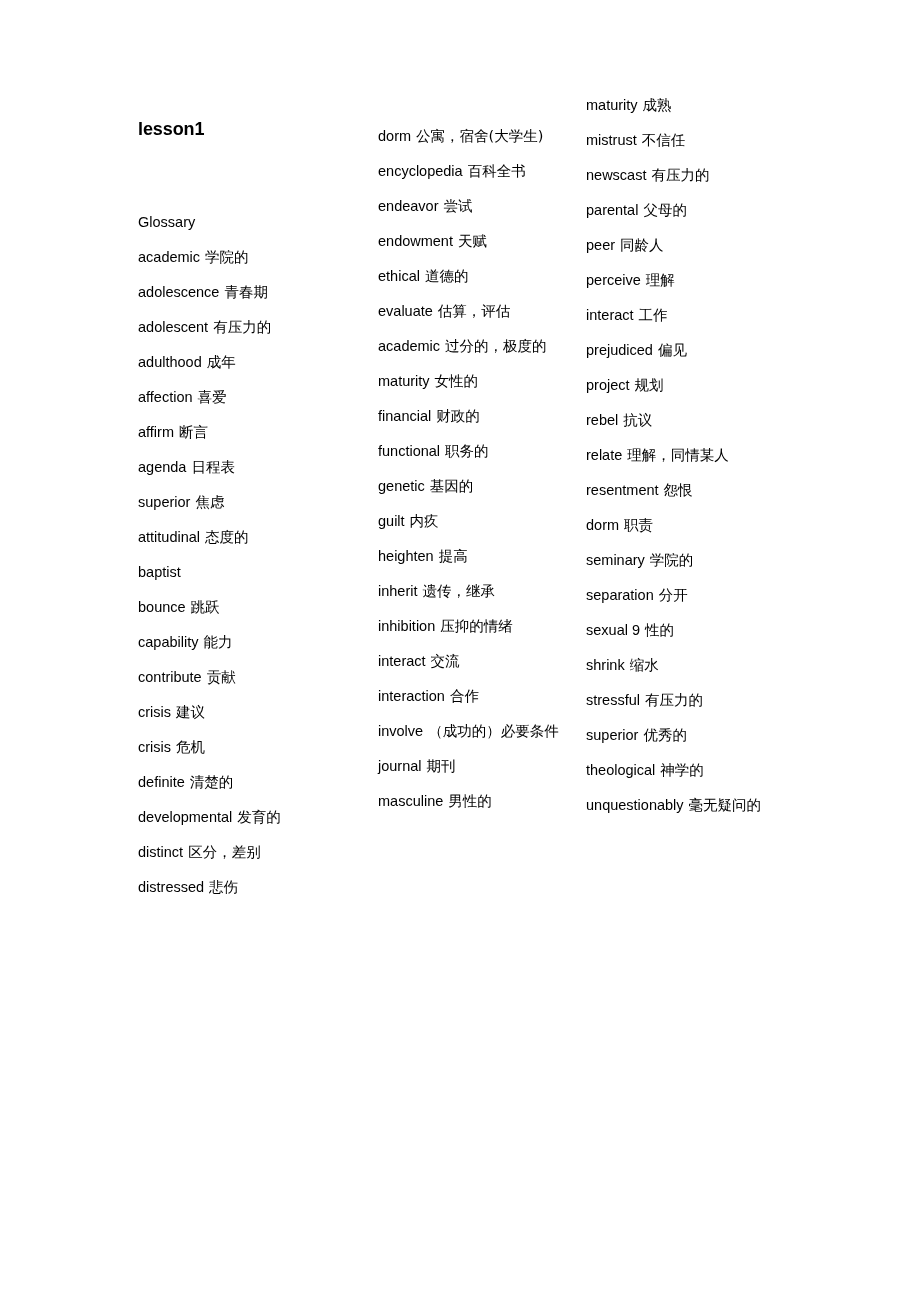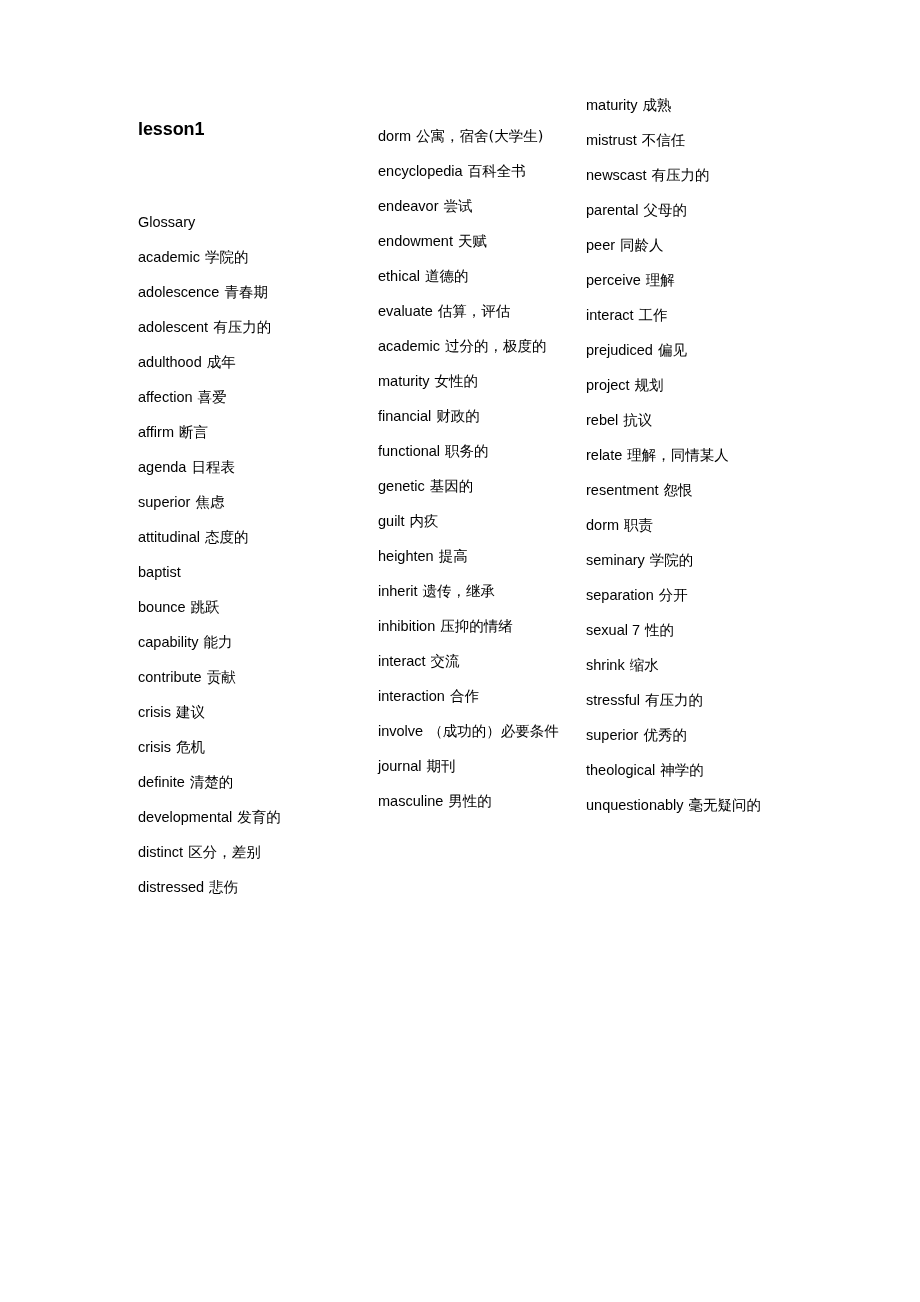--- a/index.html
+++ b/index.html
@@ -136,21 +136,21 @@
         <div class="entry"><span class="term">perceive</span><span class="gloss">理解</span></div>
         <div class="entry"><span class="term">interact</span><span class="gloss">工作</span></div>
         <div class="entry"><span class="term">prejudiced</span><span class="gloss">偏见</span></div>
         <div class="entry"><span class="term">project</span><span class="gloss">规划</span></div>
         <div class="entry"><span class="term">rebel</span><span class="gloss">抗议</span></div>
         <div class="entry"><span class="term">relate</span><span class="gloss">理解，同情某人</span></div>
         <div class="entry"><span class="term">resentment</span><span class="gloss">怨恨</span></div>
         <div class="entry"><span class="term">dorm</span><span class="gloss">职责</span></div>
         <div class="entry"><span class="term">seminary</span><span class="gloss">学院的</span></div>
         <div class="entry"><span class="term">separation</span><span class="gloss">分开</span></div>
-        <div class="entry"><span class="term">sexual 7</span><span class="gloss">性的</span></div>
+        <div class="entry"><span class="term">sexual 9</span><span class="gloss">性的</span></div>
         <div class="entry"><span class="term">shrink</span><span class="gloss">缩水</span></div>
         <div class="entry"><span class="term">stressful</span><span class="gloss">有压力的</span></div>
         <div class="entry"><span class="term">superior</span><span class="gloss">优秀的</span></div>
         <div class="entry"><span class="term">theological</span><span class="gloss">神学的</span></div>
         <div class="entry"><span class="term">unquestionably</span><span class="gloss">毫无疑问的</span></div>
       </div>
   </div>
 
 </div>
 

